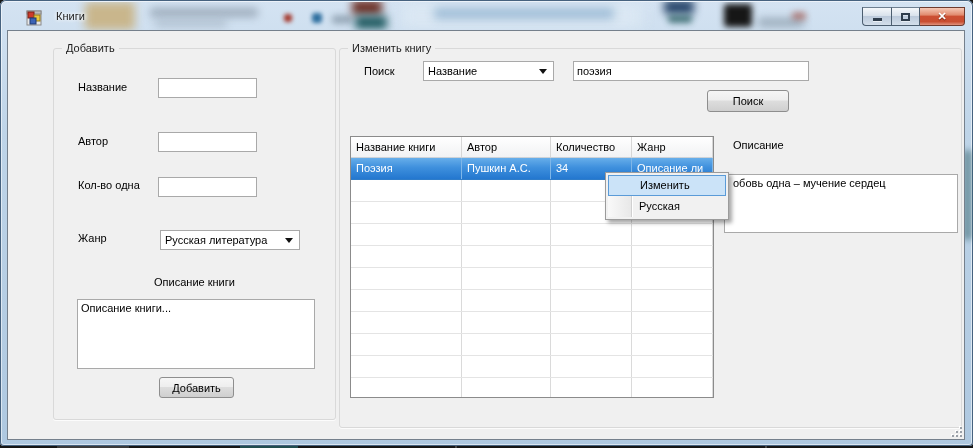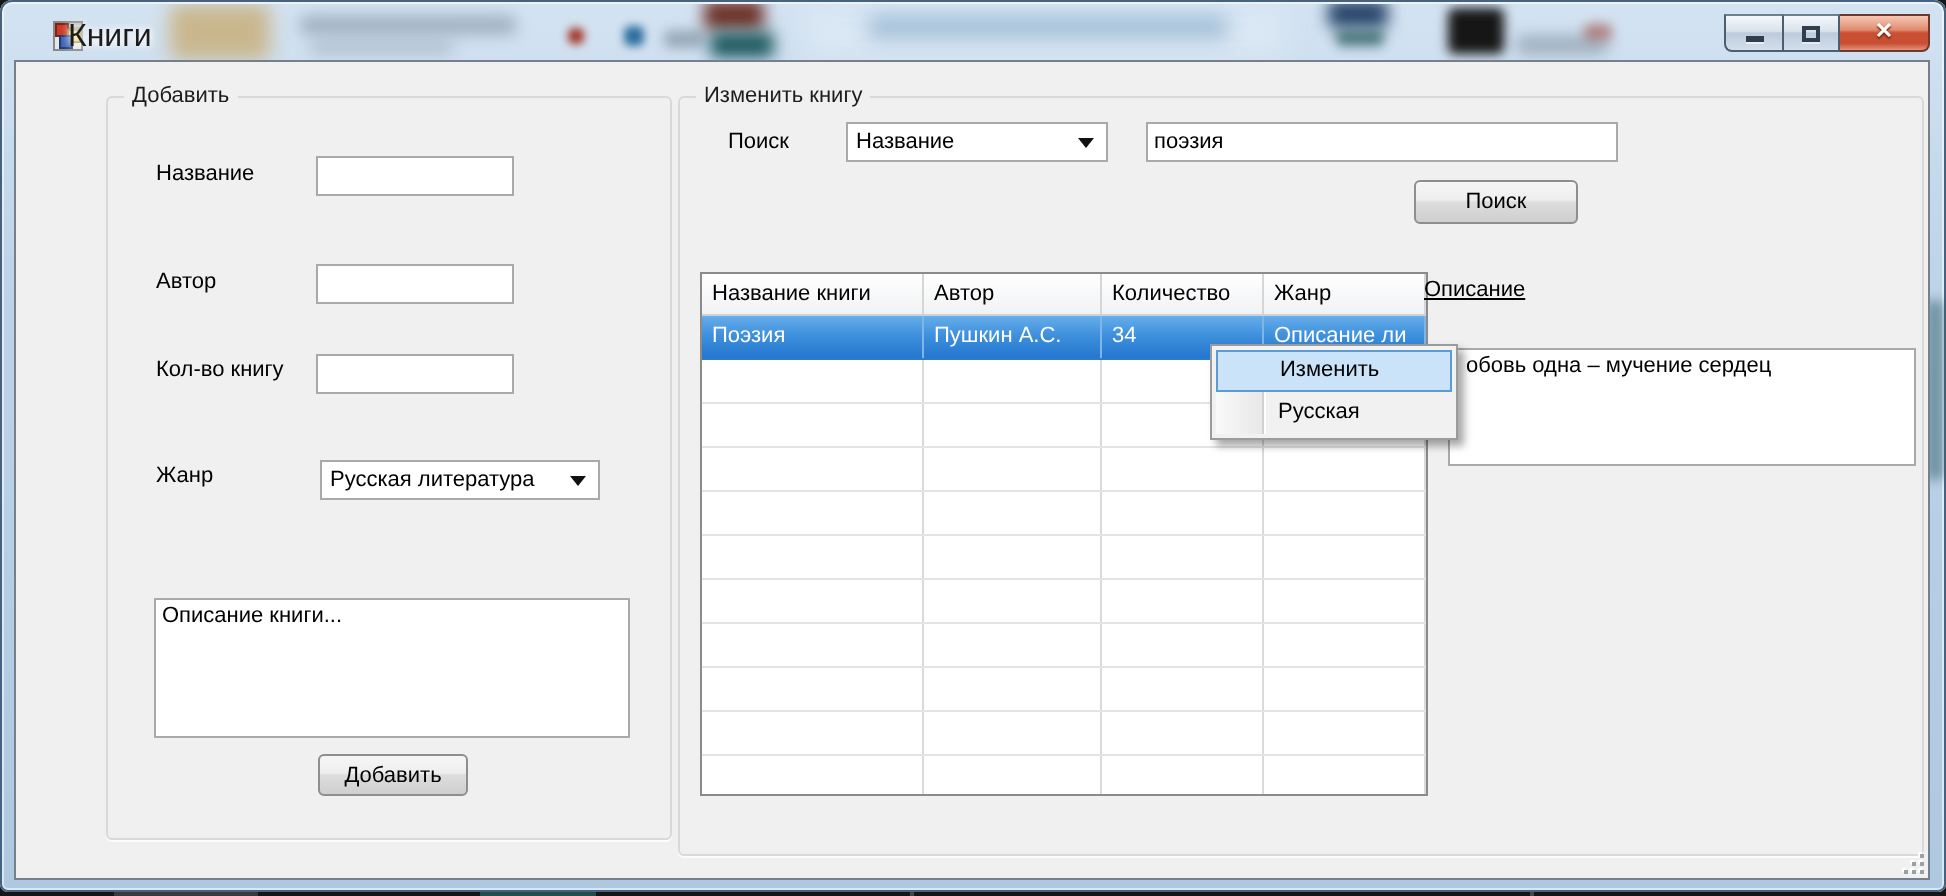--- a/index.html
+++ b/index.html
@@ -12,21 +12,21 @@
   .window { position:absolute; left:0; top:0; width:973px; height:446px;
     border-radius:6px 6px 4px 4px;
     background:linear-gradient(180deg,#d4e3f2 0%,#bed4e8 30%,#aec8e0 100%);
     box-shadow: inset 0 0 0 1px #46627f, inset 0 0 0 2px rgba(255,255,255,.55);
     overflow:hidden; }
 
   .titlebar { position:absolute; left:2px; top:2px; right:2px; height:29px; overflow:hidden; border-radius:5px 5px 0 0; }
   .blob { position:absolute; border-radius:3px; }
 
   .app-icon { position:absolute; left:24px; top:8px; width:16px; height:16px; }
-  .win-title { position:absolute; left:32px; top:8px; font-size:16px; color:#1c1c1c; text-shadow:0 0 4px #fff,0 0 4px #fff; }
+  .win-title { position:absolute; left:54px; top:8px; font-size:11px; color:#1c1c1c; text-shadow:0 0 4px #fff,0 0 4px #fff; }
 
   .caption-buttons { position:absolute; right:6px; top:5px; height:19px; display:flex; }
   .cap-btn { height:19px; border:1px solid #4c5e70; border-top-color:#6e7f90; display:flex; align-items:center; justify-content:center; }
   .cap-btn.min { width:29px; border-radius:0 0 0 4px; background:linear-gradient(180deg,#f4f7fa 0%,#d9e2ec 45%,#bccadb 50%,#d3dfeb 100%); border-right:none; }
   .cap-btn.max { width:29px; background:linear-gradient(180deg,#f4f7fa 0%,#d9e2ec 45%,#bccadb 50%,#d3dfeb 100%); }
   .cap-btn.close { width:45px; border-radius:0 0 4px 0; background:linear-gradient(180deg,#f5c8b6 0%,#e28d71 40%,#cc4f33 50%,#c94e31 80%,#e0927d 100%); border-left:none; border-color:#6e3a2e; }
   .glyph-min { width:9px; height:3px; background:#2f3d4c; margin-top:6px; box-shadow:0 1px 0 rgba(255,255,255,.6); }
   .glyph-max { width:9px; height:8px; border:2px solid #2f3d4c; background:transparent; box-shadow:0 1px 0 rgba(255,255,255,.5); }
   .glyph-close { color:#fff; font-size:11px; font-weight:bold; text-shadow:0 1px 1px #6b2413; line-height:1; }
 
@@ -126,29 +126,30 @@
 
       <div class="groupbox" style="left:9px; top:17px; width:283px; height:372px;margin-left:36px;">
         <span class="gb-legend">Добавить</span>
 
         <span class="field-label" style="left:24px; top:32px;">Название</span>
         <input class="tb" style="left: 104px; top: 29px; width: 99px; height: 20px;" value="">
 
         <span class="field-label" style="left:24px; top:86px;">Автор</span>
         <input class="tb" style="left: 104px; top: 83px; width: 99px; height: 20px;" value="">
 
-        <span class="field-label" style="left:24px; top:130px;">Кол-во книгу</span>
+        <span class="field-label" style="left:24px; top:130px;">Кол-во одна</span>
         <input class="tb" style="left: 104px; top: 128px; width: 99px; height: 20px;" value="">
 
         <span class="field-label" style="left:24px; top:183px;">Жанр</span>
         <div class="combo" style="left:106px; top:181px; width:140px; height:20px;">
           <span>Русская литература</span>
           <span class="arrow"></span>
         </div>
 
+        <span class="field-label" style="left:0; right:0; top:227px; text-align:center;">Описание книги</span>
         <textarea class="tb" style="left: 23px; top: 250px; width: 238px; height: 70px;">Описание книги...</textarea>
 
         <div class="btn" style="left:105px; top:328px; width:75px; height:21px;">
           <span>Добавить</span>
         </div>
       </div>
 
       <div class="groupbox" style="left:331px; top:17px; width:623px; height:380px;">
         <span class="gb-legend">Изменить книгу</span>
 
@@ -232,21 +233,21 @@
               </div>
               <div class="grid-row">
                 <div class="gr-cell c1"></div>
                 <div class="gr-cell c2"></div>
                 <div class="gr-cell c3"></div>
                 <div class="gr-cell c4"></div>
               </div>
             </div>
         </div>
 
-        <span class="field-label" style="left:372px; top:90px;text-decoration:underline;">Описание</span>
+        <span class="field-label" style="left:393px; top:90px;">Описание</span>
         <textarea class="tb" style="left: 384px; top: 125px; width: 234px; height: 59px; padding-left: 8px;">обовь одна – мучение сердец</textarea>
       </div>
 
       <div class="context-menu" style="left:597px; top:141px;">
         <div class="menu-gutter"></div>
         <div class="menu-item hot">Изменить</div>
         <div class="menu-item">Русская</div>
       </div>
 
       <div class="resize-grip" style="left:944px; top:396px;">

